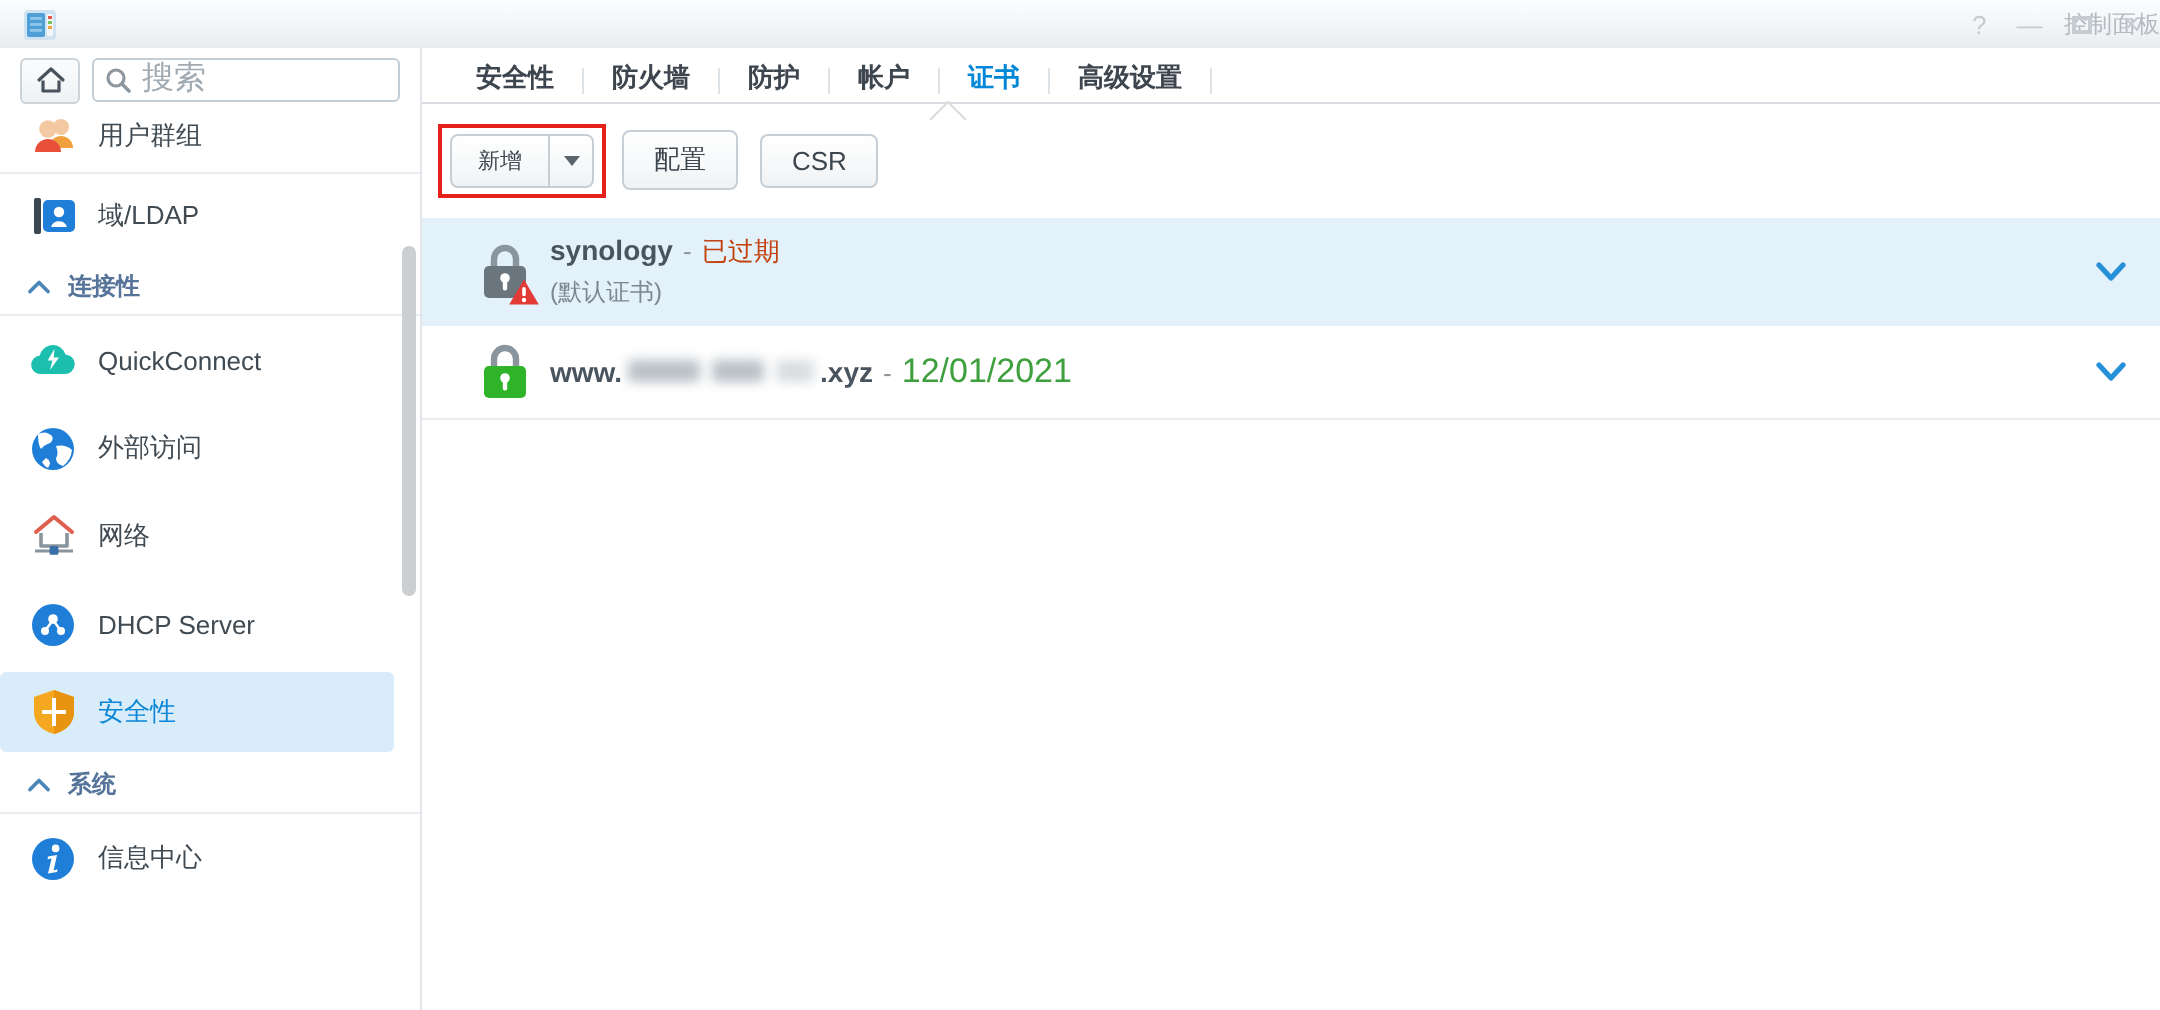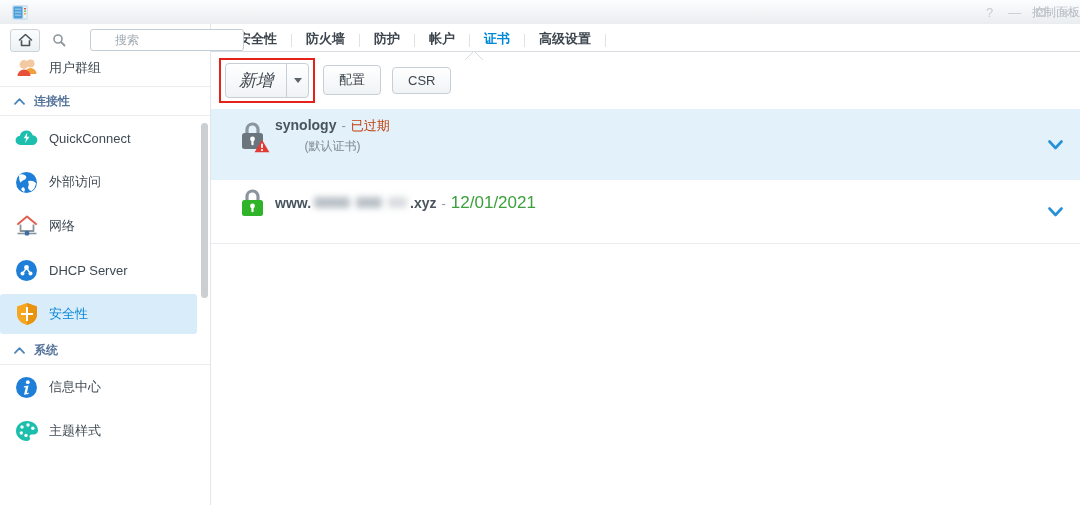--- a/index.html
+++ b/index.html
@@ -21,22 +21,22 @@
 
   
   .sidebar { width:211px; flex:0 0 211px; border-right:1px solid #e2e6ea; position:relative;
              display:flex; flex-direction:column; background:#fff; }
   .side-head { flex:0 0 32px; display:flex; align-items:center; gap:6px; padding:4px 10px 4px 10px; background:#fff; z-index:3; }
   .home-btn { width:30px; height:23px; border:1px solid #ccd4da; border-radius:3px;
               background:linear-gradient(#fbfcfd,#eef1f3); display:flex; align-items:center; justify-content:center; cursor:pointer; }
   .search-wrap { position:relative; flex:1; }
   .search-wrap svg { position:absolute; left:6px; top:4px; }
   .search-input { width:100%; height:22px; border:1px solid #c3cdd5; border-radius:3px;
-                  padding:0 6px 0 24px; font-size:12px; color:#3d464e; outline:none;
-                  font-family:"Liberation Sans","DejaVu Sans",sans-serif;margin-left:44px; }
+                  padding:0 6px 0 24px; font-size:16px; color:#3d464e; outline:none;
+                  font-family:"Liberation Sans","DejaVu Sans",sans-serif; }
   .search-input::placeholder { color:#a0aab2; }
   .side-list { flex:1; overflow:hidden; position:relative; }
   .side-scroll { margin-top:-6px; }
   .side-item { height:44px; display:flex; align-items:center; gap:10px; padding:0 8px 0 14px; cursor:pointer; }
   .side-item .icn { width:25px; height:25px; flex:0 0 25px; display:flex; align-items:center; justify-content:center; }
   .side-item .lbl { font-size:13px; color:#3f4a53; }
   .side-item.h36 { height:36px; }
   .side-item.h42 { height:42px; }
   .side-item.sel { position:relative; }
   .side-item.sel .selbg { position:absolute; left:0; top:2px; bottom:2px; right:13px;
@@ -56,31 +56,31 @@
   .tab { padding:2px 14px 4px; font-size:13px; font-weight:bold; color:#3d464e; cursor:pointer; white-space:nowrap; }
   .tab.selected { color:#0087d8; }
   .tab-sep { width:1px; height:13px; background:#dde2e6; }
   .tab-notch { position:absolute; left:253px; bottom:-9px; z-index:2; }
 
   
   .toolbar { flex:0 0 46px; display:flex; align-items:center; padding:0 14px; margin-top:5px; }
   .annotation { border:2px solid #e4211b; padding:3px 4px; display:inline-flex; margin:-5px 8px -5px -6px; }
   .split { display:inline-flex; align-items:stretch; border:1px solid #c6ced6; border-radius:4px;
            background:linear-gradient(#ffffff,#f0f3f5); overflow:hidden; cursor:pointer; }
-  .split-main { padding:5px 13px; font-size:17px; color:#3d464e; border-right:1px solid #c6ced6;font-style:italic; }
+  .split-main { padding:5px 13px; font-size:11px; color:#3d464e; border-right:1px solid #c6ced6; }
   .split-arrow { width:21px; display:flex; align-items:center; justify-content:center; }
   .caret-down { width:0; height:0; border-left:4px solid transparent; border-right:4px solid transparent;
                 border-top:5px solid #5a646d; }
   .btn { border:1px solid #c6ced6; border-radius:4px; background:linear-gradient(#ffffff,#f0f3f5);
          padding:5px 15px; font-size:13px; color:#3d464e; margin-right:11px; cursor:pointer;
          font-family:"Liberation Sans","DejaVu Sans",sans-serif; }
 
   
   .cert-list { margin-top:6px; }
-  .cert-row { position:relative; display:flex; align-items:center; padding:8px 40px 25px 29px; min-height:45px; cursor:pointer;text-align:center; }
+  .cert-row { position:relative; display:flex; align-items:center; padding:8px 40px 8px 29px; min-height:45px; cursor:pointer; }
   .cert-row.selected { background:#e3f1fb; }
   .cert-row.bordered { border-bottom:1px solid #e9edf0; }
   .lock-wrap { position:relative; width:25px; height:30px; margin-right:10px; flex:0 0 25px; }
   .lock-badge { position:absolute; right:-5px; bottom:-2px; }
   .cert-texts { display:flex; flex-direction:column; }
   .cert-title { font-size:13px; display:flex; align-items:baseline; }
   .cert-name { font-size:14px; font-weight:bold; color:#49545e; }
   .cert-dash { color:#8a949c; margin:0 5px; font-size:13px; }
   .cert-status { color:#c2410c; font-size:13px; }
   .cert-date { color:#3da03d; font-size:17px; }
@@ -144,20 +144,31 @@
                 <circle cx="15.5" cy="6.5" r="4" fill="#f3c9a2"></circle>
                 <path d="M9.5 17 a6 6 0 0 1 12 0 z" fill="#f0a03c"></path>
                 <circle cx="9" cy="7.5" r="4.4" fill="#f3c9a2"></circle>
                 <path d="M2.5 19 a6.5 6.5 0 0 1 13 0 z" fill="#e8503a"></path>
               </svg>
             </span>
             <span class="lbl">用户群组</span>
           </div>
           <div class="side-divider"></div>
 
+          <div class="side-item h42">
+            <span class="icn">
+              <svg width="24" height="22" viewBox="0 0 24 22">
+                <rect x="2" y="2" width="3.5" height="18" rx="1" fill="#3a4750"></rect>
+                <rect x="6.5" y="3" width="16" height="16" rx="2.5" fill="#1f7fd8"></rect>
+                <circle cx="14.5" cy="9" r="2.6" fill="#fff"></circle>
+                <path d="M10.5 16.5 a4.2 4.2 0 0 1 8 0 z" fill="#fff"></path>
+              </svg>
+            </span>
+            <span class="lbl">域/LDAP</span>
+          </div>
 
           <div class="side-section">
             <svg width="11" height="7" viewBox="0 0 11 7">
               <path d="M1 5.8 L5.5 1.2 L10 5.8" fill="none" stroke="#4b86b8" stroke-width="1.8" stroke-linecap="round" stroke-linejoin="round"></path>
             </svg>
             <span class="sec-lbl">连接性</span>
           </div>
           <div class="side-divider"></div>
 
           <div class="side-item">
@@ -231,33 +242,20 @@
             <span class="icn">
               <svg width="23" height="23" viewBox="0 0 23 23">
                 <circle cx="11.5" cy="11.5" r="10.5" fill="#1f7fd8"></circle>
                 <circle cx="12.8" cy="6.2" r="1.9" fill="#fff"></circle>
                 <path d="M9 10.2 L13.5 9.5 L11.8 17.2 L13.8 16.6 L13.5 18 L9 18.8 L10.8 11.2 L8.8 11.6 Z" fill="#fff"></path>
               </svg>
             </span>
             <span class="lbl">信息中心</span>
           </div>
 
-          <div class="side-item">
-            <span class="icn">
-              <svg width="24" height="22" viewBox="0 0 24 22">
-                <path d="M12 1 C5.9 1 1 5.4 1 11 s4.9 10 11 10 c1.8 0 3 -1 3 -2.4 c0 -0.9 -0.6 -1.4 -0.6 -2.2 c0 -1.2 1 -2 2.4 -2 h2.3 c2.3 0 3.9 -1.7 3.9 -3.8 C23 5 18.1 1 12 1 Z" fill="#1cbfae"></path>
-                <circle cx="7" cy="7" r="1.7" fill="#fff"></circle>
-                <circle cx="13" cy="5" r="1.7" fill="#fff"></circle>
-                <circle cx="17.8" cy="8.3" r="1.7" fill="#fff"></circle>
-                <circle cx="6.3" cy="13" r="1.7" fill="#fff"></circle>
-                <circle cx="11" cy="15.5" r="1.7" fill="#fff"></circle>
-              </svg>
-            </span>
-            <span class="lbl">主题样式</span>
-          </div>
 
         </div>
         <div class="side-scrollbar"></div>
       </div>
     </div>
 
     <div class="main">
 
       <div class="tabbar">
         <span class="tab">安全性</span>

